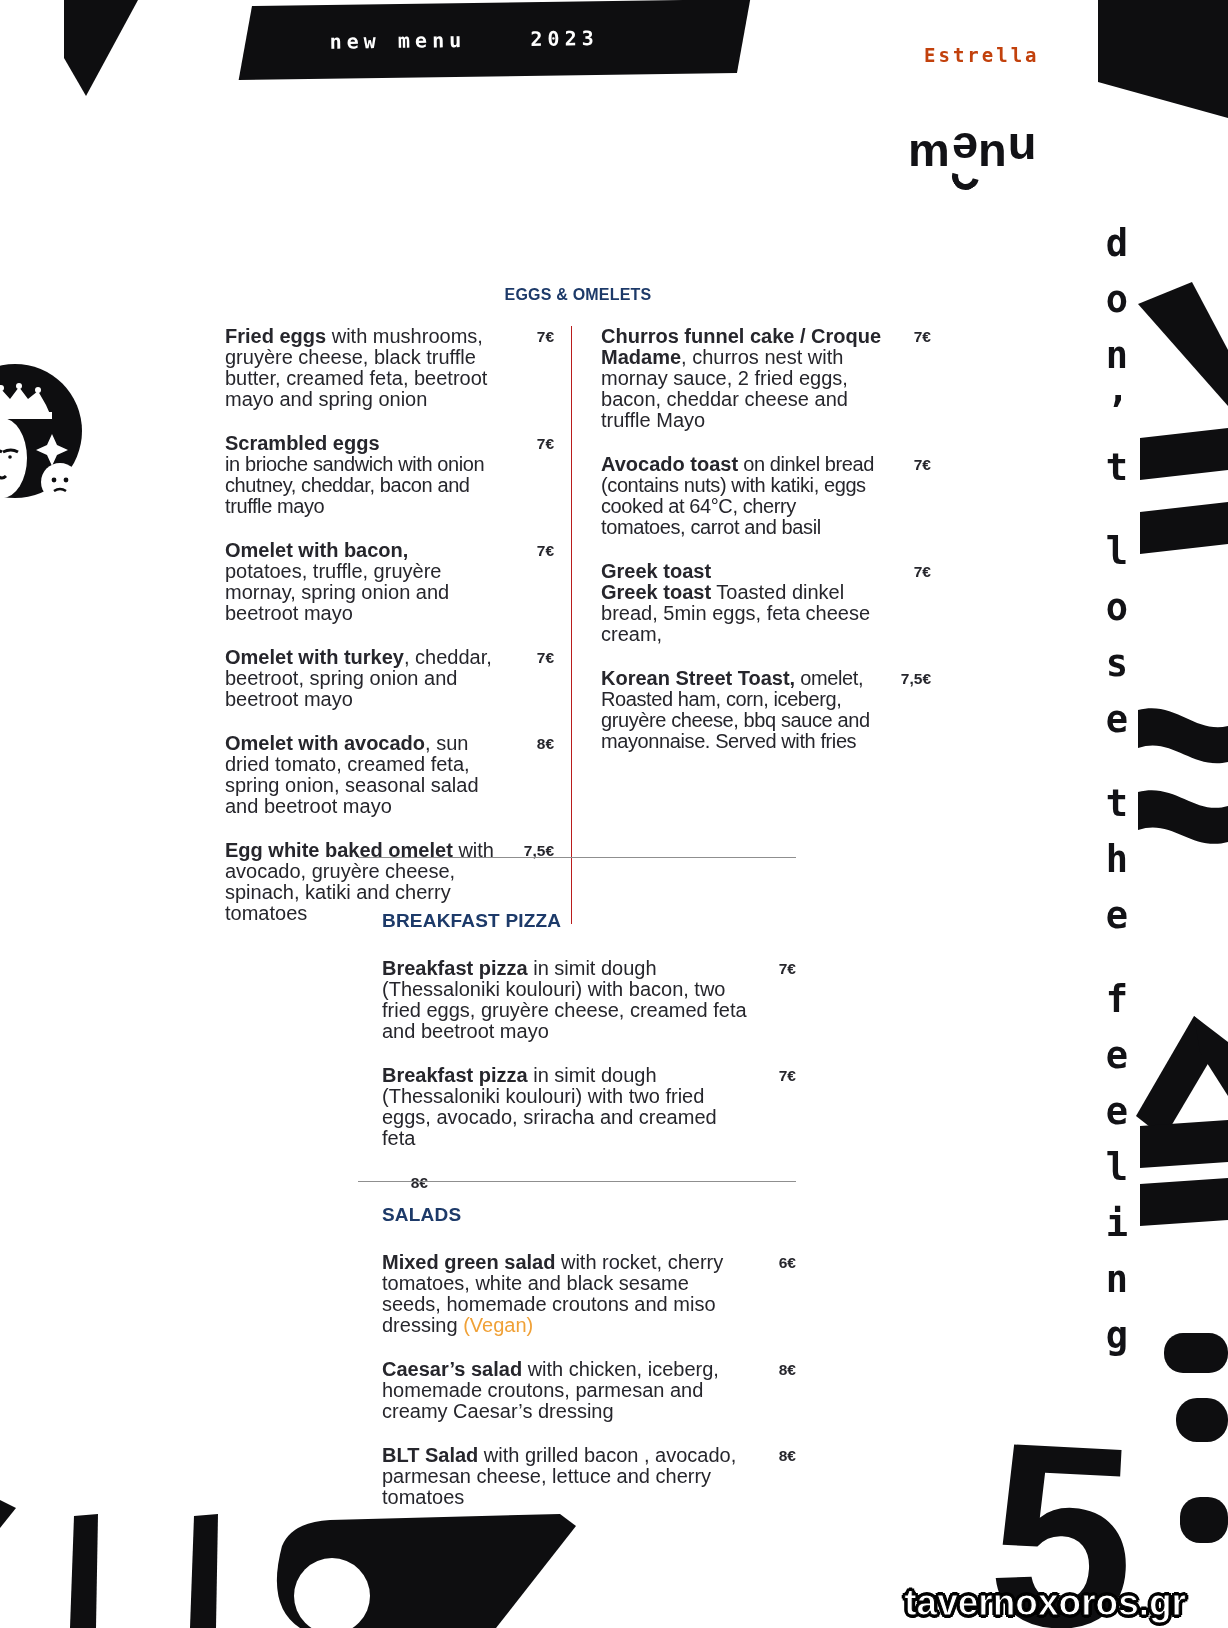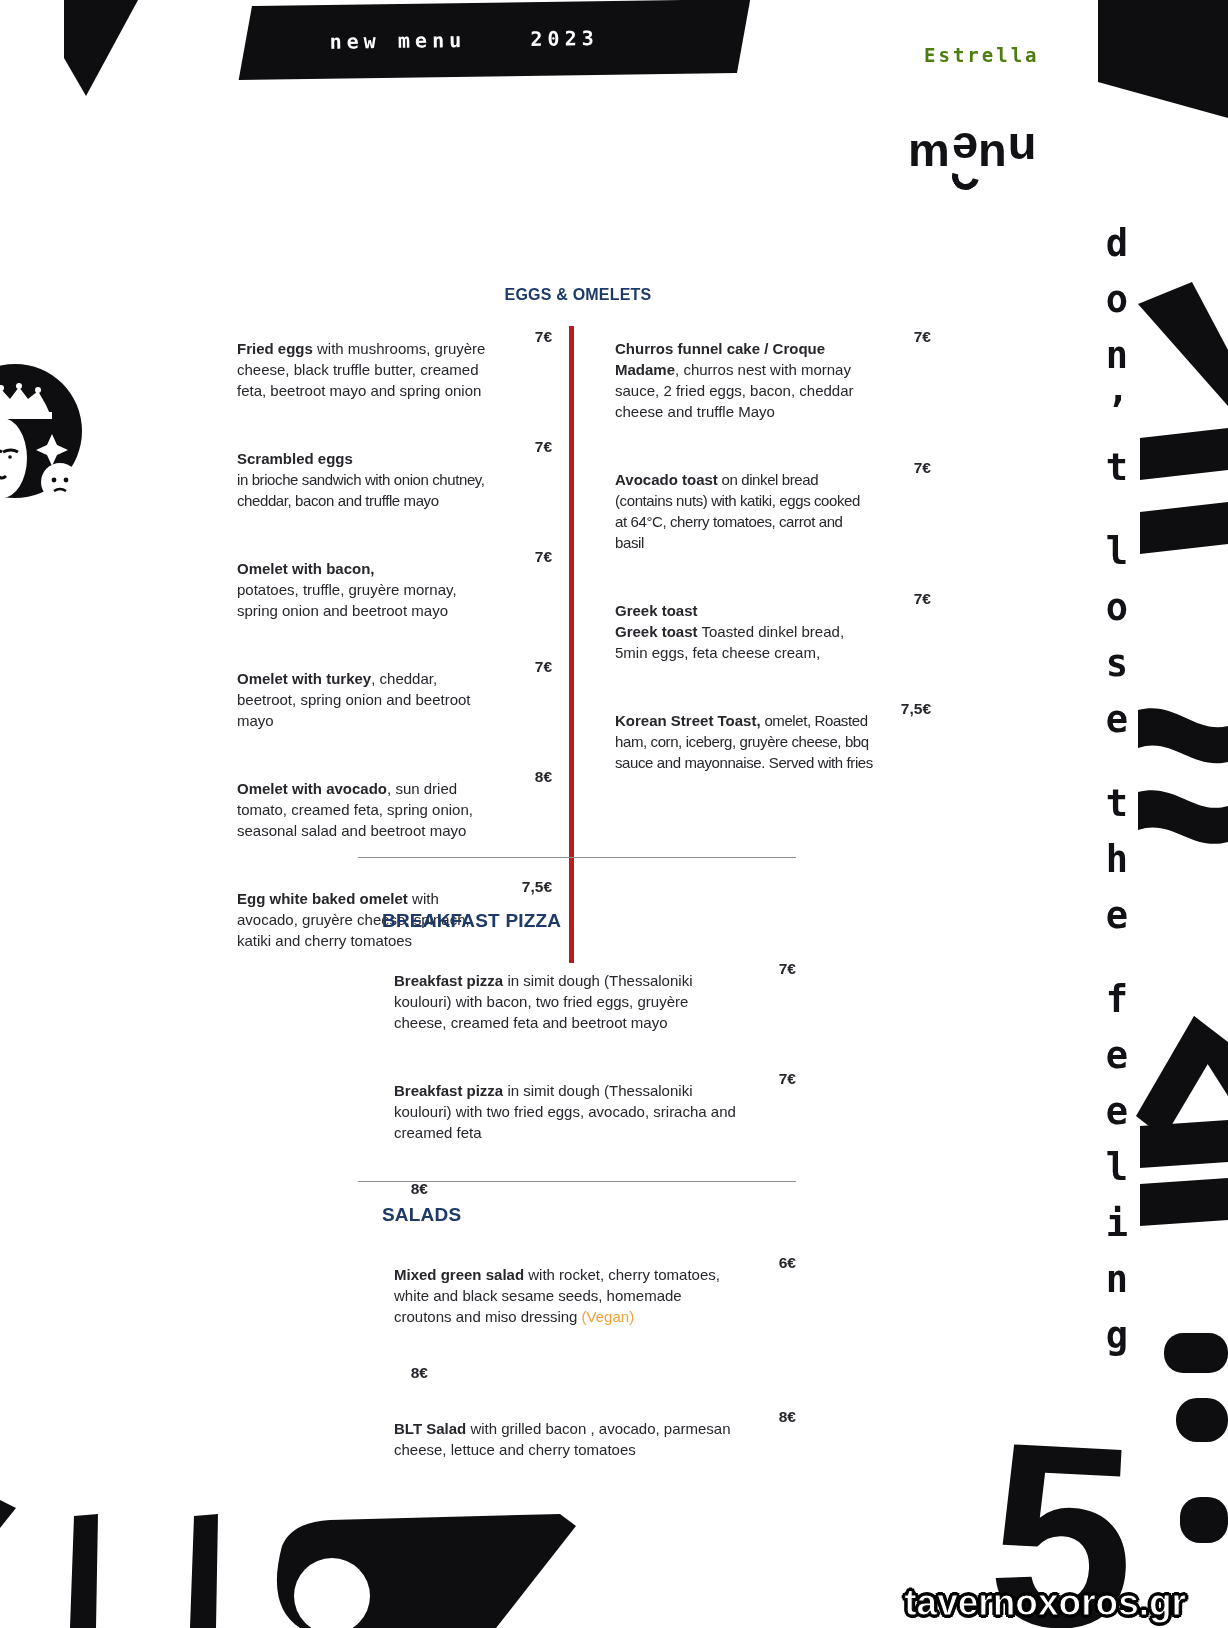--- a/index.html
+++ b/index.html
@@ -5,40 +5,40 @@
   html,body{margin:0;padding:0;background:#e8e8e8}
   .page{position:relative;width:1228px;height:1628px;margin:0 auto;background:#fff;overflow:hidden;
         font-family:"Liberation Sans",sans-serif;color:#26262c}
 
   
   .banner{position:absolute;left:252px;top:6px;width:497px;height:74px;background:#0e0e10;
           transform:skewX(-11deg) rotate(-0.8deg);transform-origin:top left;display:flex;align-items:center}
   .banner-inner{transform:skewX(11deg);display:flex;gap:64px;padding-left:84px;
           font-family:"DejaVu Sans Mono",monospace;font-weight:bold;font-size:20px;color:#fff;letter-spacing:5px;white-space:nowrap}
   .brand{position:absolute;left:924px;top:44px;font-family:"DejaVu Sans Mono",monospace;font-weight:bold;
-         font-size:19px;letter-spacing:3px;color:#4d7c0f}
+         font-size:19px;letter-spacing:3px;color:#c2410c}
 
   
   .logo-word{position:absolute;left:908px;top:116px;font-size:47px;font-weight:800;color:#121216;letter-spacing:1px;height:70px}
   .logo-word span{display:inline-block}
   .lw-e{transform:rotate(180deg);margin-top:6px}
   .lw-u{transform:translateY(-7px)}
   .logo-mark{position:absolute;left:44px;top:47px;width:15px;height:15px;border:6px solid transparent;
              border-bottom-color:#121216;border-left-color:#121216;border-radius:50%;transform:rotate(-30deg)}
 
   
   .sec-h{font-weight:bold;color:#1d3a69;font-size:16px;letter-spacing:.2px}
   .eggs{position:absolute;left:225px;top:286px;width:706px}
   .eggs .sec-h{text-align:center;margin:0 0 22px 0}
   .eggs-cols{display:flex}
   .colL{width:335px}
-  .colR{width:336px;border-left:5px solid #b91c1c;margin-left:17px;padding-left:29px}
+  .colR{width:336px;border-left:1px solid #b91c1c;margin-left:17px;padding-left:29px}
   .item{display:flex;margin-bottom:23px}
   .item:last-child{margin-bottom:0}
-  .itext{flex:1;font-size:15px;line-height:21px;margin:12px}
+  .itext{flex:1;font-size:20px;line-height:21px;margin:0}
   .b{font-weight:bold}
   .blk{display:block}
   .cond{letter-spacing:-0.4px}
   .price{width:46px;text-align:right;font-weight:bold;font-size:15.5px;flex:none;line-height:21px}
 
   .rule{position:absolute;left:358px;width:438px;border-top:1px solid #8f8f8f;height:0}
   .r1{top:857px}
   .r2{top:1181px}
 
   .pizza{position:absolute;left:382px;top:910px;width:414px}
@@ -218,20 +218,21 @@
 
   <div class="salads">
     <h2 class="sec-h">SALADS</h2>
 
     <div class="item">
       <p class="itext"><span class="b">Mixed green salad</span><span> with rocket, cherry tomatoes, white and black sesame seeds, homemade croutons and miso dressing </span><span class="vegan">(Vegan)</span></p>
       <div class="price">6€</div>
     </div>
 
     <div class="item">
+      <p class="itext"><span class="b">Caesar’s salad</span><span> with chicken, iceberg, homemade croutons, parmesan and creamy Caesar’s dressing</span></p>
       <div class="price">8€</div>
     </div>
 
     <div class="item">
       <p class="itext"><span class="b">BLT Salad</span><span> with grilled bacon , avocado, parmesan cheese, lettuce and cherry tomatoes</span></p>
       <div class="price">8€</div>
     </div>
   </div>
 
   <div class="tagline">

